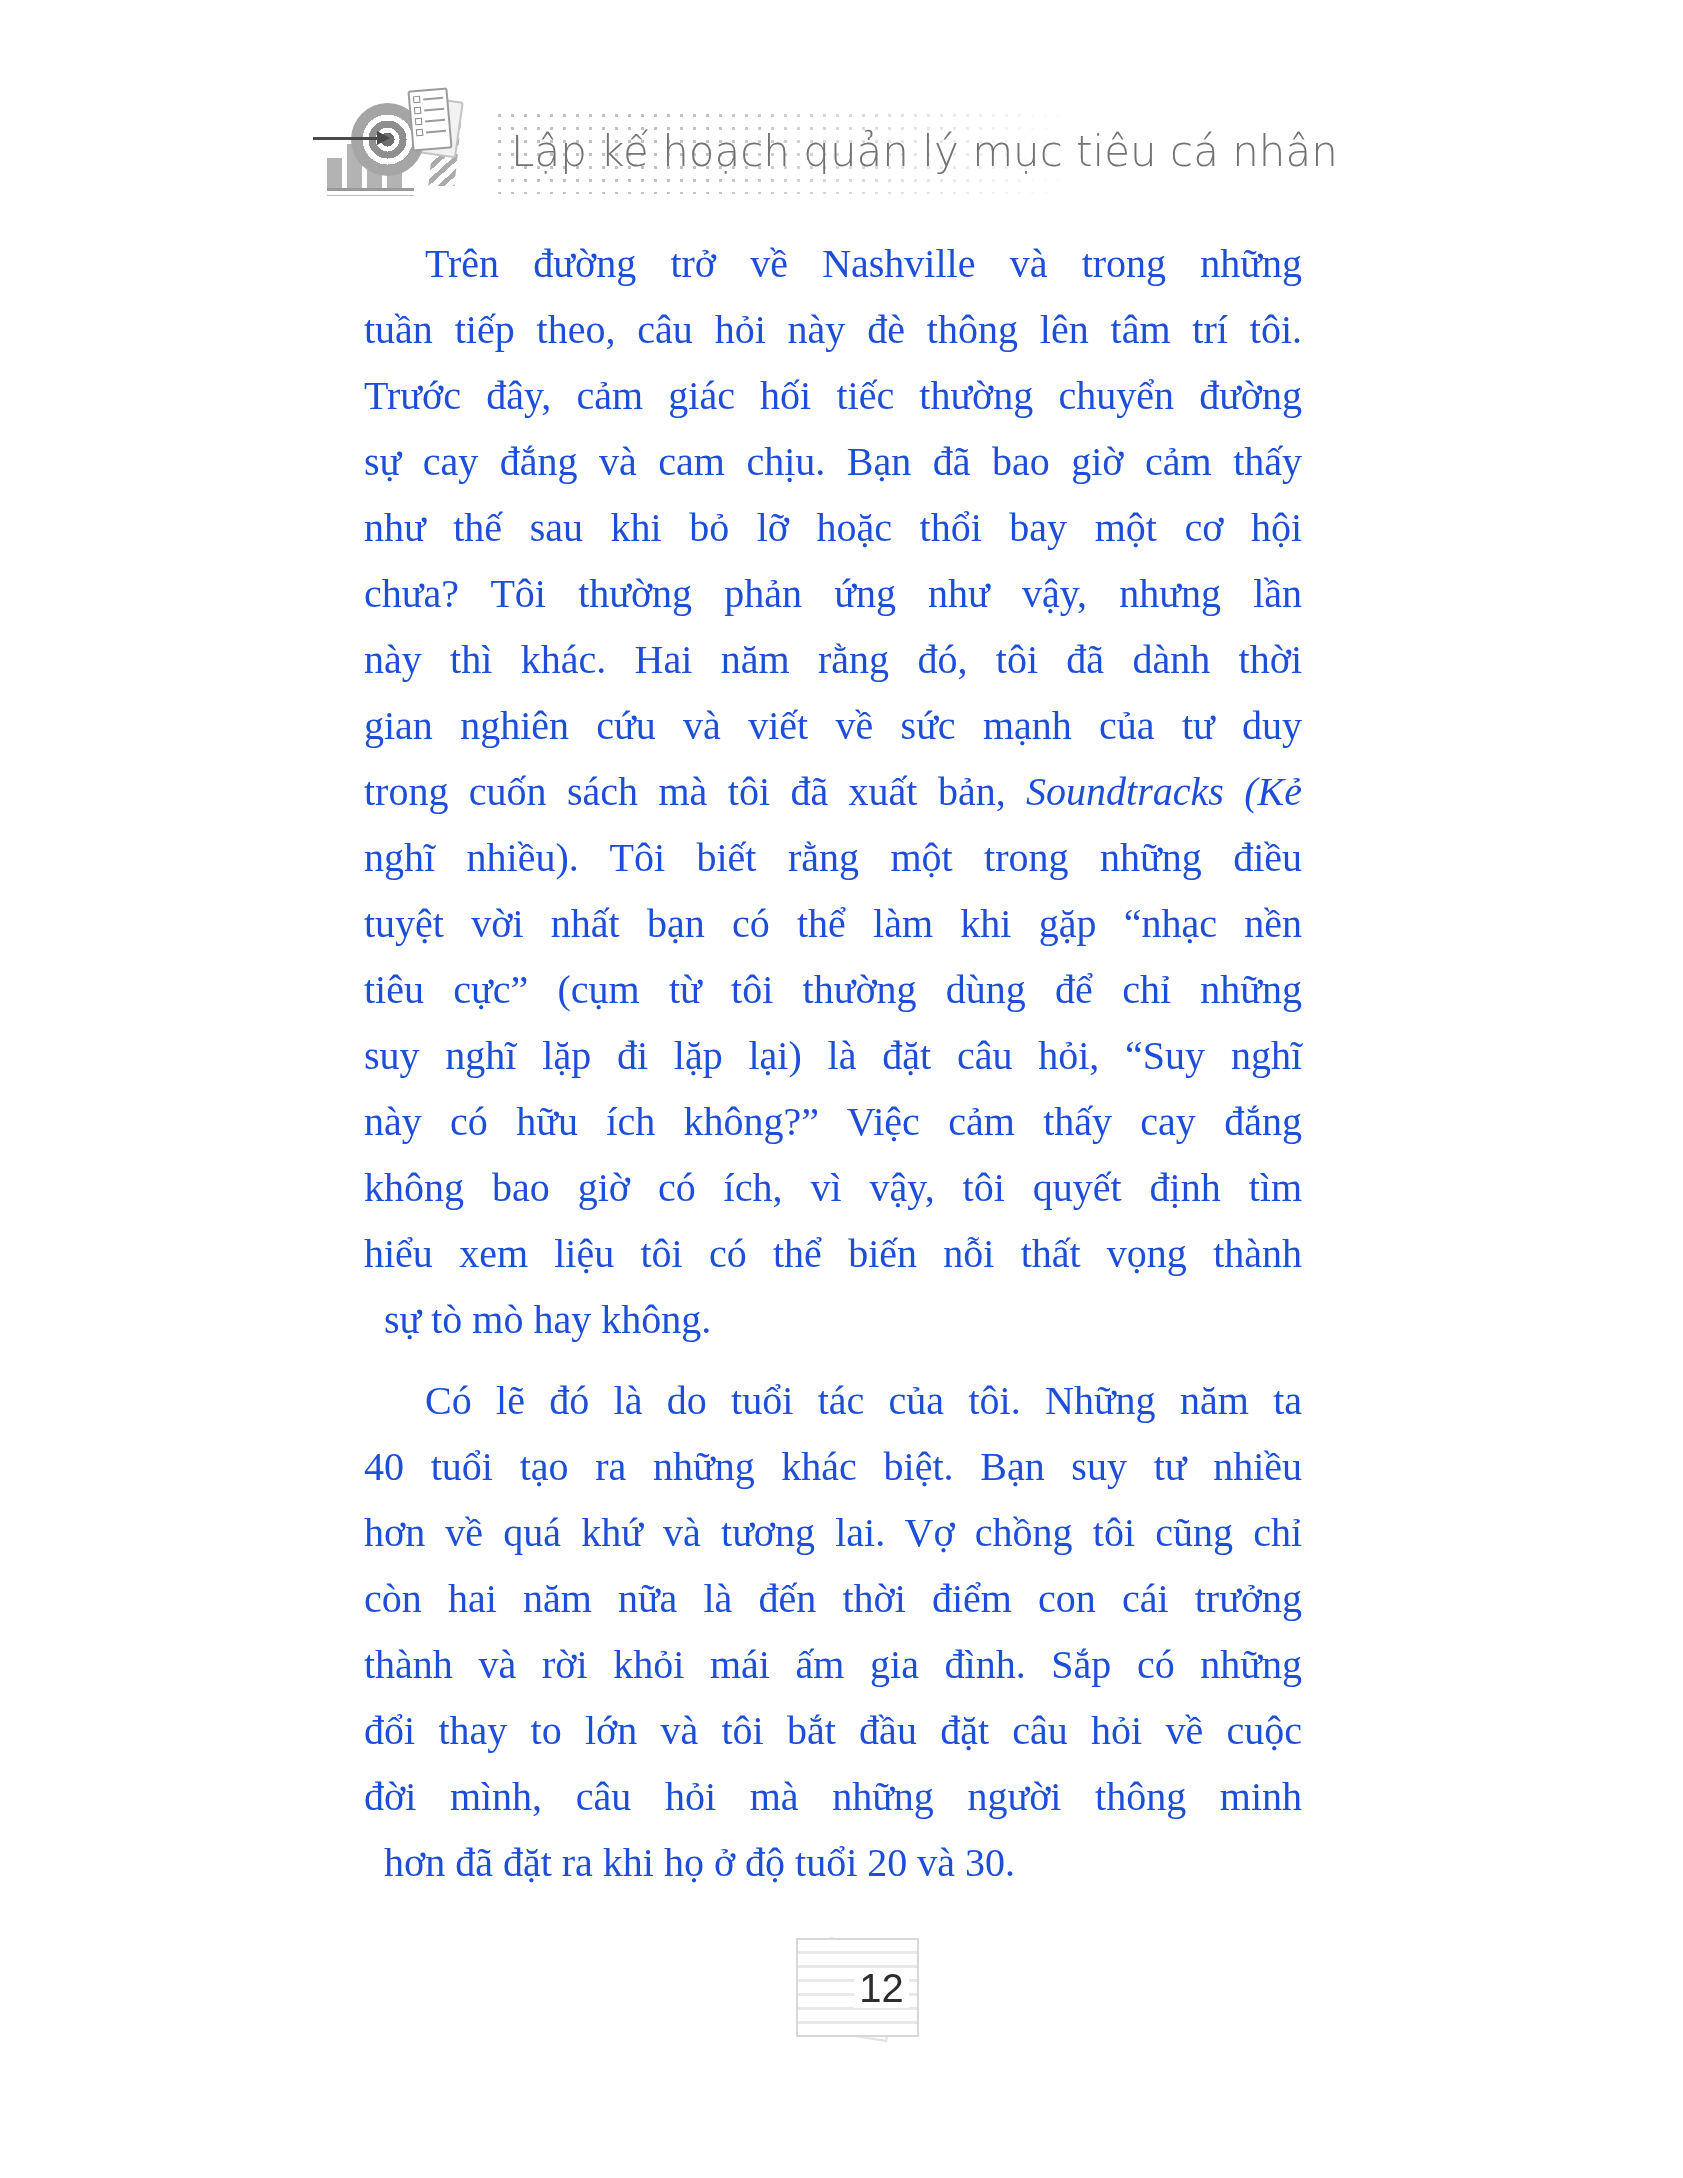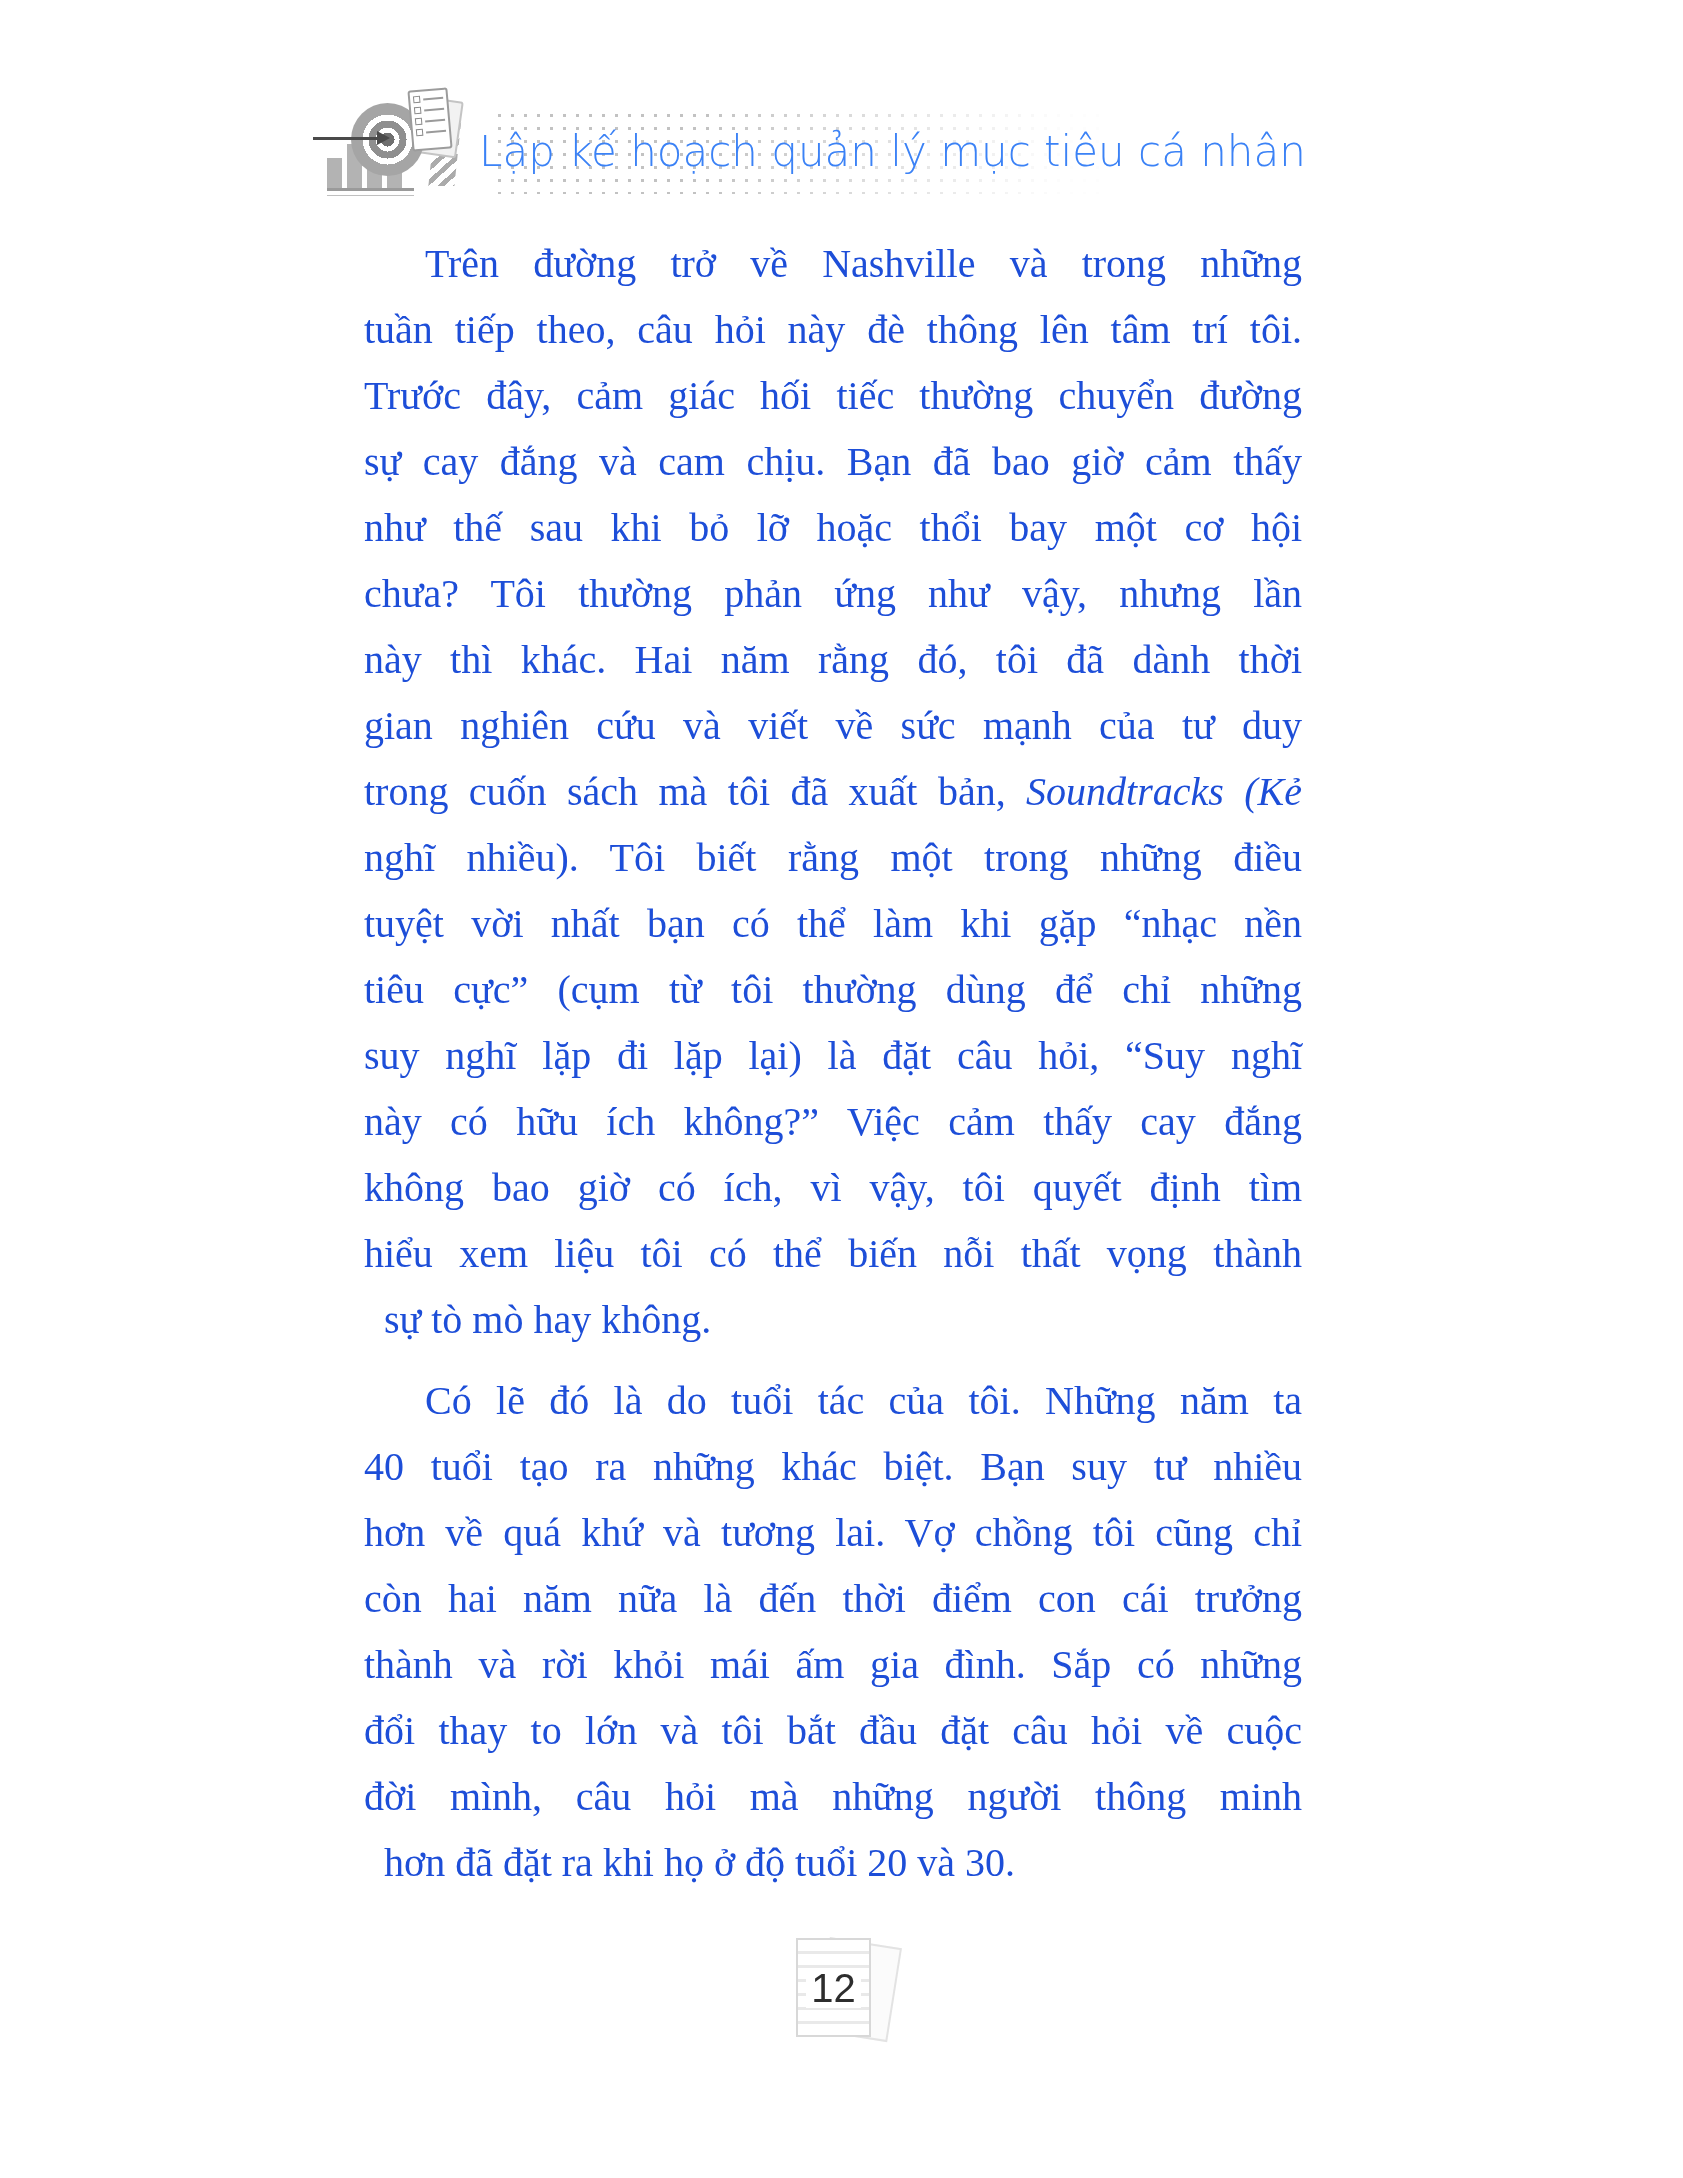--- a/index.html
+++ b/index.html
@@ -34,41 +34,41 @@
   .chk-row { display:flex; gap:3px; margin:4px 3px 0 3px; }
   .chk-box { width:5px; height:5px; border:1px solid #8a8a8a; }
   .chk-line { flex:1; height:2px; background:#9a9a9a; margin-top:3px; }
 
   
   .dots { position:absolute; left:493px; top:109px; width:606px; height:85px;
     background-image:radial-gradient(circle,#c2c2c2 1.7px, rgba(0,0,0,0) 1.9px);
     background-size:13px 13px;
     -webkit-mask-image:linear-gradient(to right,#000 35%, rgba(0,0,0,0.04) 94%);
             mask-image:linear-gradient(to right,#000 35%, rgba(0,0,0,0.04) 94%); }
-  .title { position:absolute; left:479px; top:126px;
+  .title { position:absolute; left:511px; top:126px;
     font-family:"DejaVu Sans", sans-serif; font-stretch:condensed; font-weight:300;
-    font-size:42px; line-height:1.25; color:#3b82f6; white-space:nowrap; }
+    font-size:42px; line-height:1.25; color:#737373; white-space:nowrap; }
 
   
   .body-text { position:absolute; left:364px; top:231px; width:938px;
     color:#1d4ed8; font-size:40px; }
   .line { line-height:66px; height:66px; text-align:justify; text-align-last:justify; }
   .line.last { text-align:left; text-align-last:left;margin-left:20px; }
   .line .it { font-style:italic; }
   .indent { text-indent:61px; }
   .para2 { margin-top:15px; }
 
   
   .page-badge { position:absolute; left:792px; top:1936px; width:114px; height:109px; }
   .sheet-back { position:absolute; left:30px; top:6px; width:69px; height:91px;
     background:#fbfbfb; border:2px solid #e3e3e3; transform:rotate(9deg); }
   .sheet-front { position:absolute; left:4px; top:2px; width:71px; height:95px;
     background:#ffffff; border:2px solid #d8d8d8;
     background-image:repeating-linear-gradient(to bottom, rgba(0,0,0,0) 0 11px, #e9e9e9 11px 14px);
-    display:flex; align-items:center; justify-content:center; }
+    display:flex; align-items:center; justify-content:center;padding-left:48px; }
   .page-num { font-family:"Liberation Sans", sans-serif; font-size:40px; color:#2d2d2d;
     background:#ffffff; padding:0 5px; line-height:1; }
 </style>
 </head>
 <body>
 
 <div class="page">
 
   <div class="logo">
     <div class="stripes"></div>

